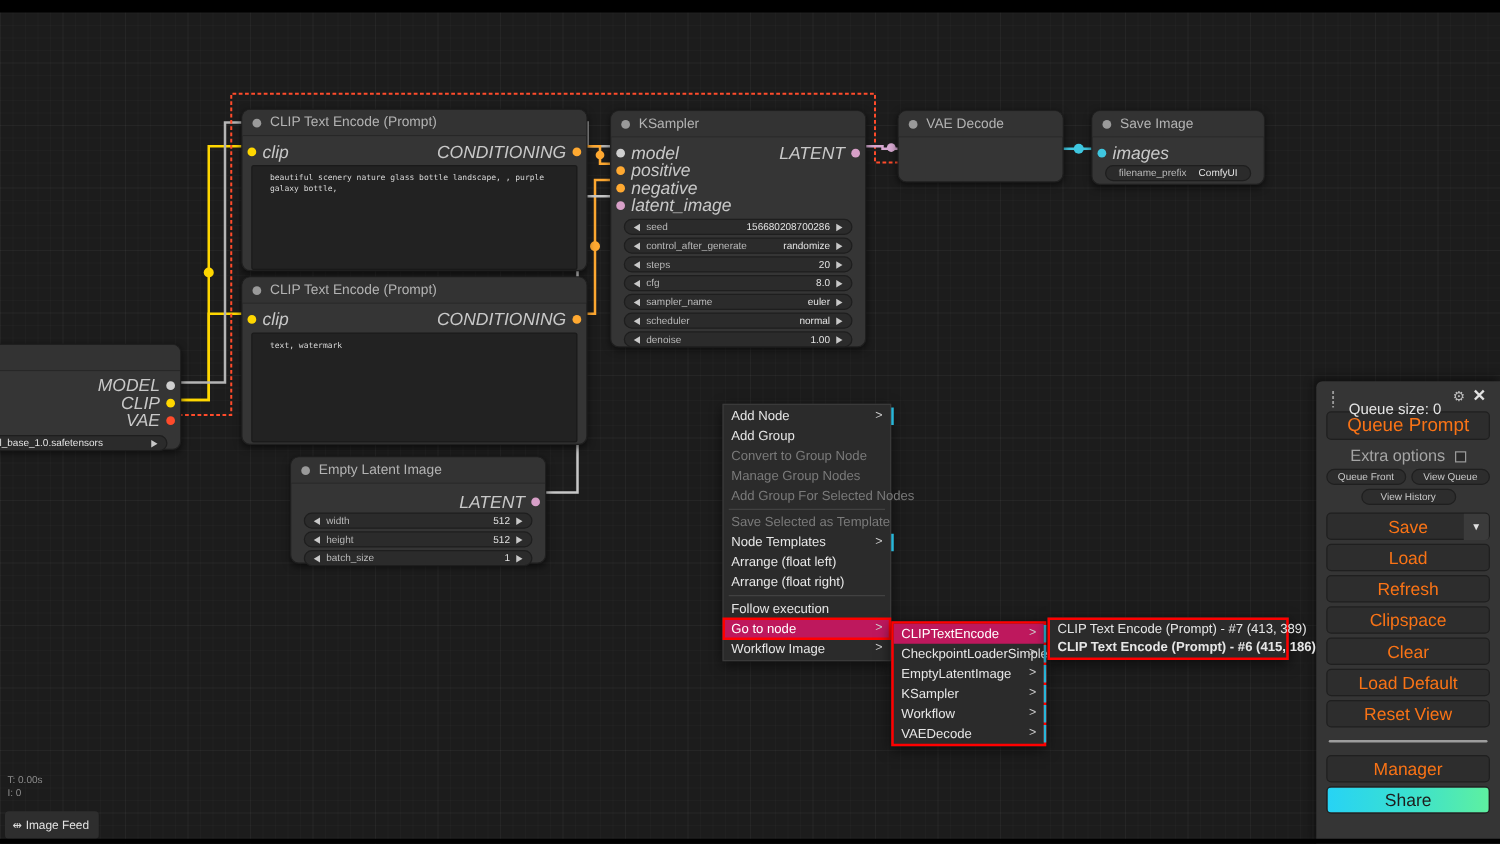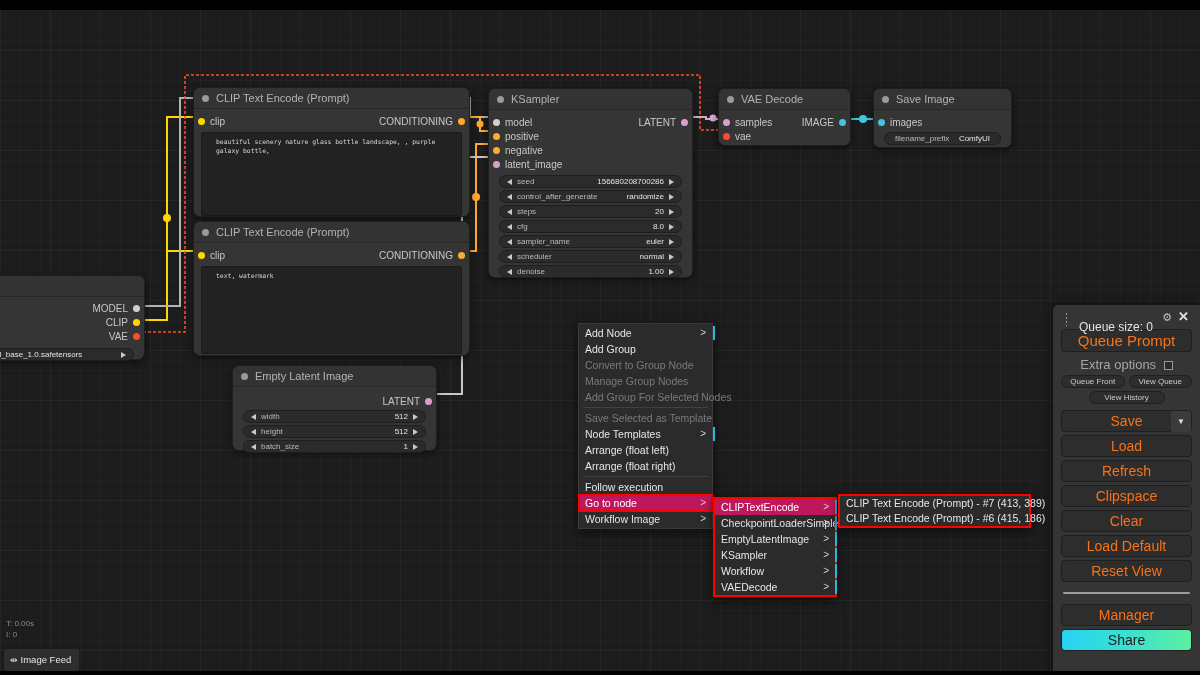--- a/index.html
+++ b/index.html
@@ -47,21 +47,21 @@
     position:relative;
     white-space:nowrap;
   }
   .node-dot{
     position:absolute; left:8px; top:7px; width:7px; height:7px;
     border-radius:50%; background:#9a9a9a;
   }
   .node-body{ position:relative; padding:4px 0 7px 0; }
 
   .slot{ height:13px; position:relative; margin:1px 0; }
-  .slot .lbl{ position:absolute; left:16px; top:0px; font-size:10px; color:#c8c8c8; line-height:13px;}
+  .slot .lbl{ position:absolute; left:16px; top:0px; font-size:14px; color:#c8c8c8; line-height:13px;font-style:italic;}
   .slot .lbl.r{ left:auto; right:16px; }
   .port{ position:absolute; width:7px; height:7px; border-radius:50%; top:3px; }
   .port.in{ left:4px; }
   .port.out{ right:4px; }
   .p-white{ background:#cfcfcf; }
   .p-orange{ background:#ffa931; }
   .p-pink{ background:#d8a0c8; }
   .p-cyan{ background:#3fc7e0; }
   .p-red{ background:#ff4b2b; }
   .p-yellow{ background:#ffd700; }
@@ -376,32 +376,20 @@
       <span class="arr r"></span>
     </div>
   </div>
 </div>
 
 <div class="node" style="left:718px; top:88px; width:133px; height:58px;">
   <div class="node-title">
     <span class="node-dot"></span>
     <span>VAE Decode</span>
   </div>
-  <div class="node-body">
-    <div class="slot" style="margin-top:2px;">
-      <span class="port in p-pink"></span>
-      <span class="lbl">samples</span>
-      <span class="lbl r">IMAGE</span>
-      <span class="port out p-cyan"></span>
-    </div>
-    <div class="slot">
-      <span class="port in p-red"></span>
-      <span class="lbl">vae</span>
-    </div>
-  </div>
 </div>
 
 <div class="node" style="left:873px; top:88px; width:139px; height:60px;">
   <div class="node-title">
     <span class="node-dot"></span>
     <span>Save Image</span>
   </div>
   <div class="node-body">
     <div class="slot" style="margin-top:2px;">
       <span class="port in p-cyan"></span>
@@ -492,21 +480,21 @@
     <span>VAEDecode</span>
     <span class="chev">&gt;</span>
     <span class="bluebar" style="right:-2px;"></span>
   </div>
 </div>
 
 <div class="menu outlined" style="left:838px; top:494px; width:193px;">
   <div class="mi" style="height:15px;line-height:15px;">
     <span>CLIP Text Encode (Prompt) - #7 (413, 389)</span>
   </div>
-  <div class="mi" style="height:15px;line-height:15px;">
+  <div class="mi" style="height:15px;line-height:15px;font-weight:bold;">
     <span>CLIP Text Encode (Prompt) - #6 (415, 186)</span>
   </div>
 </div>
 
 <div id="panel">
   <div class="p-head">
     <span class="dots"></span>
     <span class="qsize">Queue size: 0</span>
     <span class="gear">⚙</span>
     <span class="close">✕</span>

